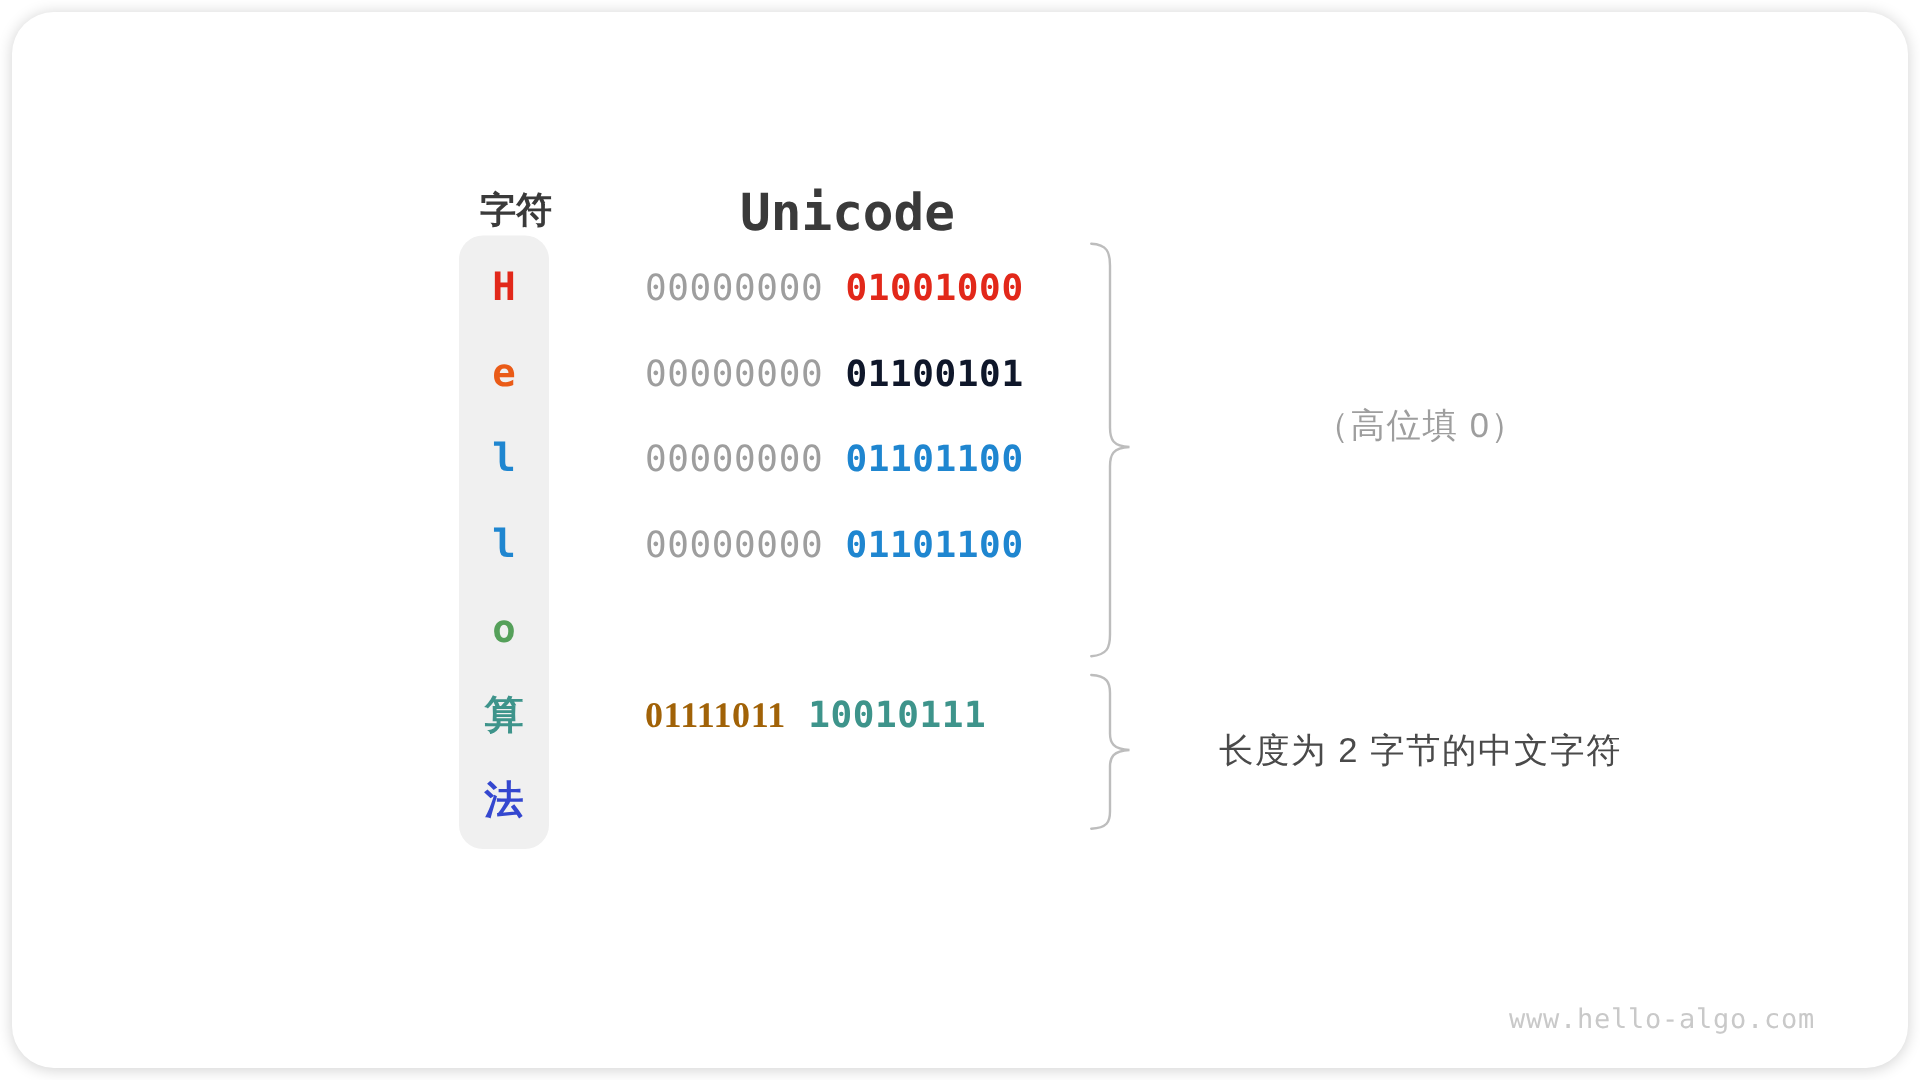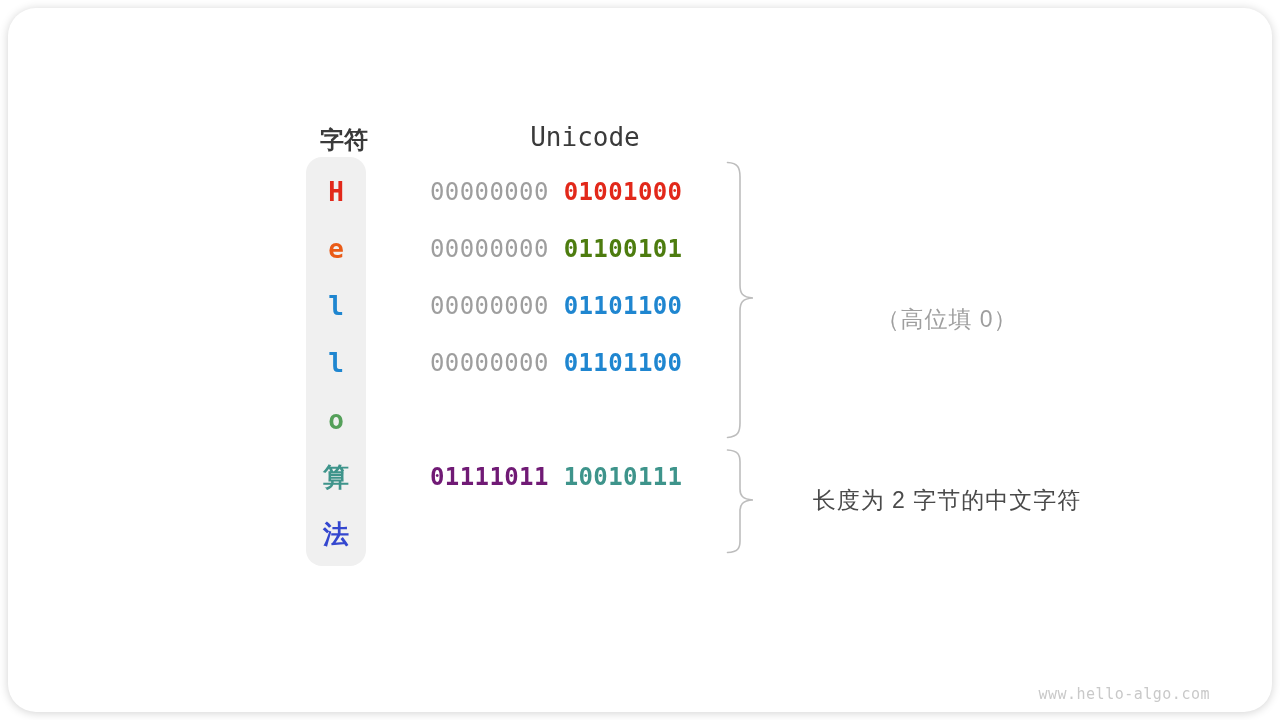--- a/index.html
+++ b/index.html
@@ -10,22 +10,22 @@
     background:#ffffff;border-radius:28px;
     box-shadow:0 1px 10px rgba(0,0,0,0.18);
   }
 
   .header-char{
     position:absolute;left:296px;top:116px;width:80px;text-align:center;
     font-size:24px;font-weight:700;color:var(--header-text);
     font-family:Liberation Serif, serif;
   }
   .header-unicode{
-    position:absolute;left:477px;top:114px;width:200px;text-align:center;
-    font-size:26px;font-weight:400;color:var(--header-text);
+    position:absolute;left:457px;top:114px;width:200px;text-align:center;
+    font-size:34px;font-weight:700;color:var(--header-text);
     font-family:"DejaVu Sans Mono",monospace;
   }
 
   .char-column-bg{
     position:absolute;left:298px;top:149px;width:60px;height:409px;
     background:var(--column-bg);border-radius:16px;
   }
 
   .rows{position:absolute;left:0;top:155px;width:100%;}
   .row{position:relative;height:57px;}
@@ -43,63 +43,63 @@
   .byte-accent{font-weight:700;margin-top:21px;}
 
   .braces{position:absolute;left:0;top:0;width:1264px;height:704px;pointer-events:none;}
   .braces path{fill:none;stroke:var(--brace);stroke-width:1.6;stroke-linecap:round;}
 
   .annotation{
     position:absolute;left:760px;width:358px;text-align:center;
     font-size:23px;font-weight:500;color:var(--annotation-text);
     letter-spacing:1px;line-height:38px;
   }
-  .annotation .muted{color:var(--annotation-muted);margin-top:36px;}
+  .annotation .muted{color:var(--annotation-muted);}
   .annotation-1{top:256px;}
   .annotation-2{top:473px;}
 
   .watermark{
-    position:absolute;right:62px;bottom:9px;
-    font-family:"DejaVu Sans Mono",monospace;font-size:15px;
+    position:absolute;right:62px;bottom:22px;
+    font-family:"DejaVu Sans Mono",monospace;font-size:18px;
     color:var(--watermark);letter-spacing:0.5px;
   }
 </style>
 </head>
 <body style="--muted-bits: #9e9e9e; --header-text: #3a3a3a; --annotation-text: #4a4a4a; --annotation-muted: #9e9e9e; --brace: #bdbdbd; --column-bg: #f0f0f0; --watermark: #c9c9c9;">
 
 <div class="card">
 
   <div class="header-char">字符</div>
   <div class="header-unicode">Unicode</div>
 
   <div class="char-column-bg"></div>
 
   <div class="rows">
       <div class="row">
         <span class="char-cell" style="color: rgb(226, 40, 26);">H</span>
         <span class="bits-cell"><span class="byte-muted">00000000</span><span class="byte-accent" style="color: rgb(226, 40, 26);"> 01001000</span></span>
       </div>
       <div class="row">
         <span class="char-cell" style="color: rgb(234, 91, 23);">e</span>
-        <span class="bits-cell"><span class="byte-muted">00000000</span><span class="byte-accent" style="color: #4d7c0f;"> 01100101</span></span>
+        <span class="bits-cell"><span class="byte-muted">00000000</span><span class="byte-accent" style="color: #0f172a;"> 01100101</span></span>
       </div>
       <div class="row">
         <span class="char-cell" style="color: rgb(31, 134, 208);">l</span>
         <span class="bits-cell"><span class="byte-muted">00000000</span><span class="byte-accent" style="color: rgb(31, 134, 208);"> 01101100</span></span>
       </div>
       <div class="row">
         <span class="char-cell" style="color: rgb(31, 134, 208);">l</span>
         <span class="bits-cell"><span class="byte-muted">00000000</span><span class="byte-accent" style="color: rgb(31, 134, 208);"> 01101100</span></span>
       </div>
       <div class="row">
         <span class="char-cell" style="color: rgb(85, 160, 90);">o</span>
       </div>
       <div class="row">
         <span class="char-cell" style="color: rgb(62, 148, 139);">算</span>
-        <span class="bits-cell"><span class="byte-accent" style="color: #701a75;">01111011</span><span class="byte-accent" style="color: rgb(62, 148, 139);"> 10010111</span></span>
+        <span class="bits-cell"><span class="byte-accent" style="color: #a16207; font-family: Liberation Serif, serif;">01111011</span><span class="byte-accent" style="color: rgb(62, 148, 139);"> 10010111</span></span>
       </div>
       <div class="row">
         <span class="char-cell" style="color: rgb(52, 71, 207);">法</span>
       </div>
     </div>
 
   <svg class="braces" viewBox="0 0 1264 704">
     <path d="M719.5,154.5 C730,155 732,160 732,169 L732,277 C732,285 734,289.5 745,290 C734,290.5 732,295 732,303 L732,415 C732,424 730,428.5 719.5,429.5"></path>
     <path d="M719.5,442 C730,442.5 732,447 732,454 L732,481 C732,487 734,491.5 745,492 C734,492.5 732,497 732,503 L732,533 C732,540 730,544 719.5,544.5"></path>
   </svg>

